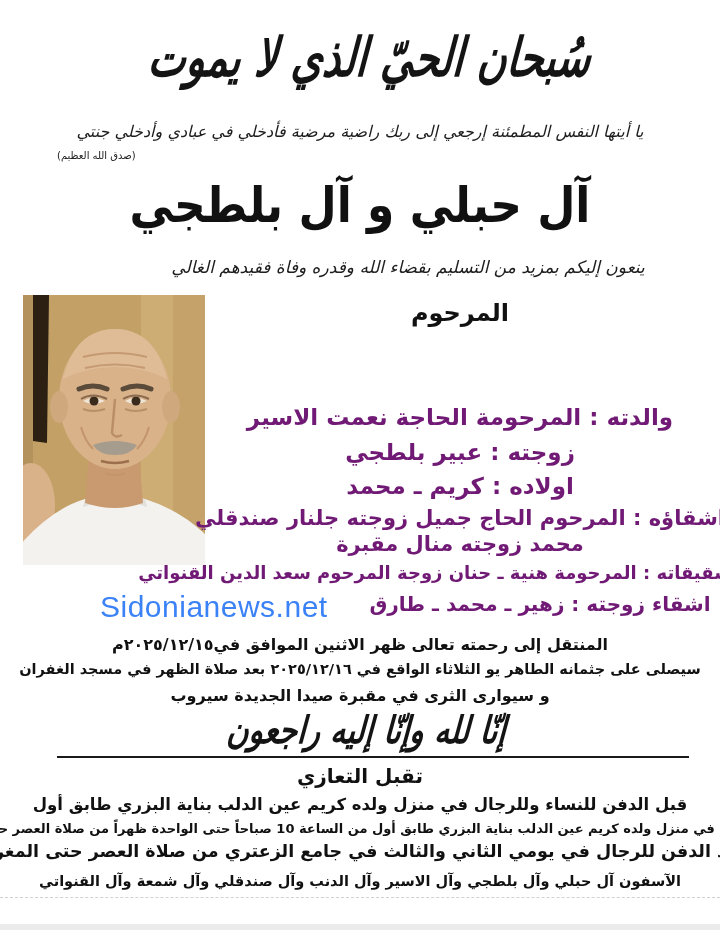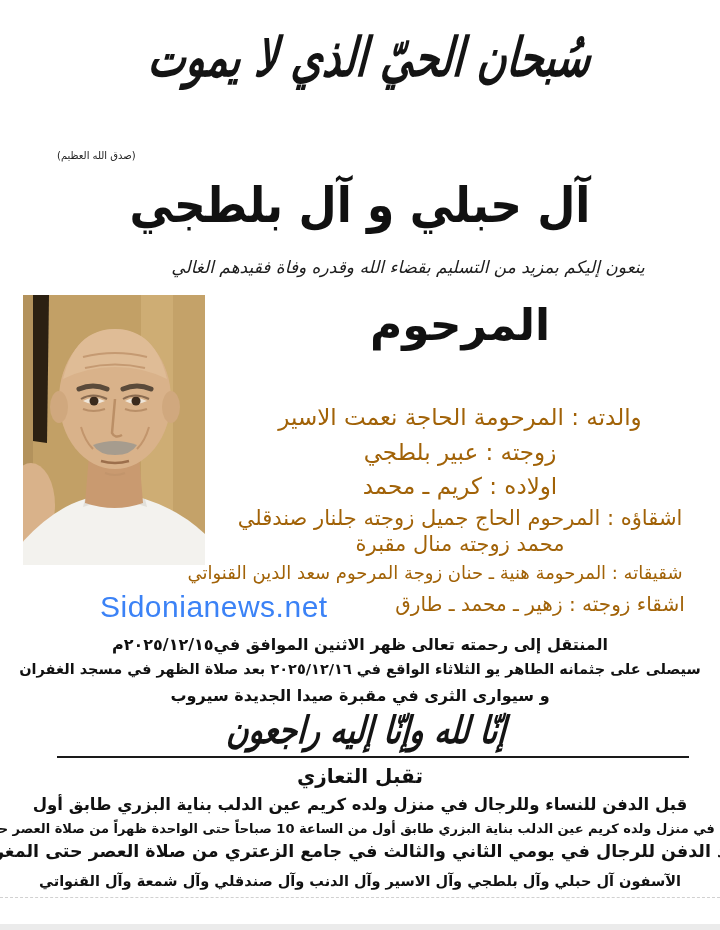--- a/index.html
+++ b/index.html
@@ -22,24 +22,24 @@
     font-size:40px;font-weight:bold;font-style:italic;
     transform:translateX(-50%) scaleY(1.35) skewX(-6deg);
     transform-origin:center top;
     letter-spacing:1px;color:#141414;
   }
   .verse{top:122px;font-size:16px;font-style:italic;color:#1c1c1c;}
   .verse-attrib{top:150px;left:57px;font-size:10px;color:#222;}
   .families{top:176px;font-size:44px;font-weight:bold;transform:translateX(-50%) scaleY(1.12);transform-origin:center top;}
   .announce{top:257px;font-size:17px;font-style:italic;color:#1d1d1d;margin-left:48px;}
 
-  .honorific{top:299px;font-size:44px;font-weight:bold;}
+  .honorific{top:299px;font-size:24px;font-weight:bold;}
   .dname{top:342px;font-size:36px;font-weight:bold;}
 
-  .rl{font-weight:normal;color:#a16207;}
+  .rl{font-weight:bold;color:#701a75;}
   .r0{top:404px;font-size:23px;}
   .r1{top:439px;font-size:23px;}
   .r2{top:473px;font-size:23px;}
   .r3{top:506px;font-size:21px;}
   .r4{top:532px;font-size:21px;}
   .r5{top:562px;font-size:18px;left:435px;transform:translateX(-50%);}
   .r6{top:592px;font-size:20px;left:540px;transform:translateX(-50%);}
 
   .watermark{
     top:590px;left:100px;
@@ -73,20 +73,21 @@
     overflow:hidden;
   }
   .photo svg{display:block;}
 </style>
 </head>
 <body>
 
 <div id="page">
 
   <div class="abs rtl calli-top">سُبحان الحيّ الذي لا يموت</div>
+  <div class="abs rtl pgctr verse">يا أيتها النفس المطمئنة إرجعي إلى ربك راضية مرضية فأدخلي في عبادي وأدخلي جنتي</div>
   <div class="abs rtl verse-attrib">(صدق الله العظيم)</div>
   <div class="abs rtl pgctr families">آل حبلي و آل بلطجي</div>
   <div class="abs rtl pgctr announce">ينعون إليكم بمزيد من التسليم بقضاء الله وقدره وفاة فقيدهم الغالي</div>
 
   <div class="abs photo" role="img" aria-label="صورة المرحوم — رجل مسنّ أصلع بشارب رمادي يرتدي قميصاً أبيض">
     <svg width="182" height="270" viewBox="0 0 182 270" xmlns="http://www.w3.org/2000/svg">
       <rect width="182" height="270" fill="#c2a066"></rect>
       <rect x="118" y="0" width="64" height="270" fill="#cead74"></rect>
       <rect x="150" y="0" width="32" height="270" fill="#c4a269"></rect>
       <path d="M10 0 L26 0 L24 148 L10 146 Z" fill="#2b2012"></path>

